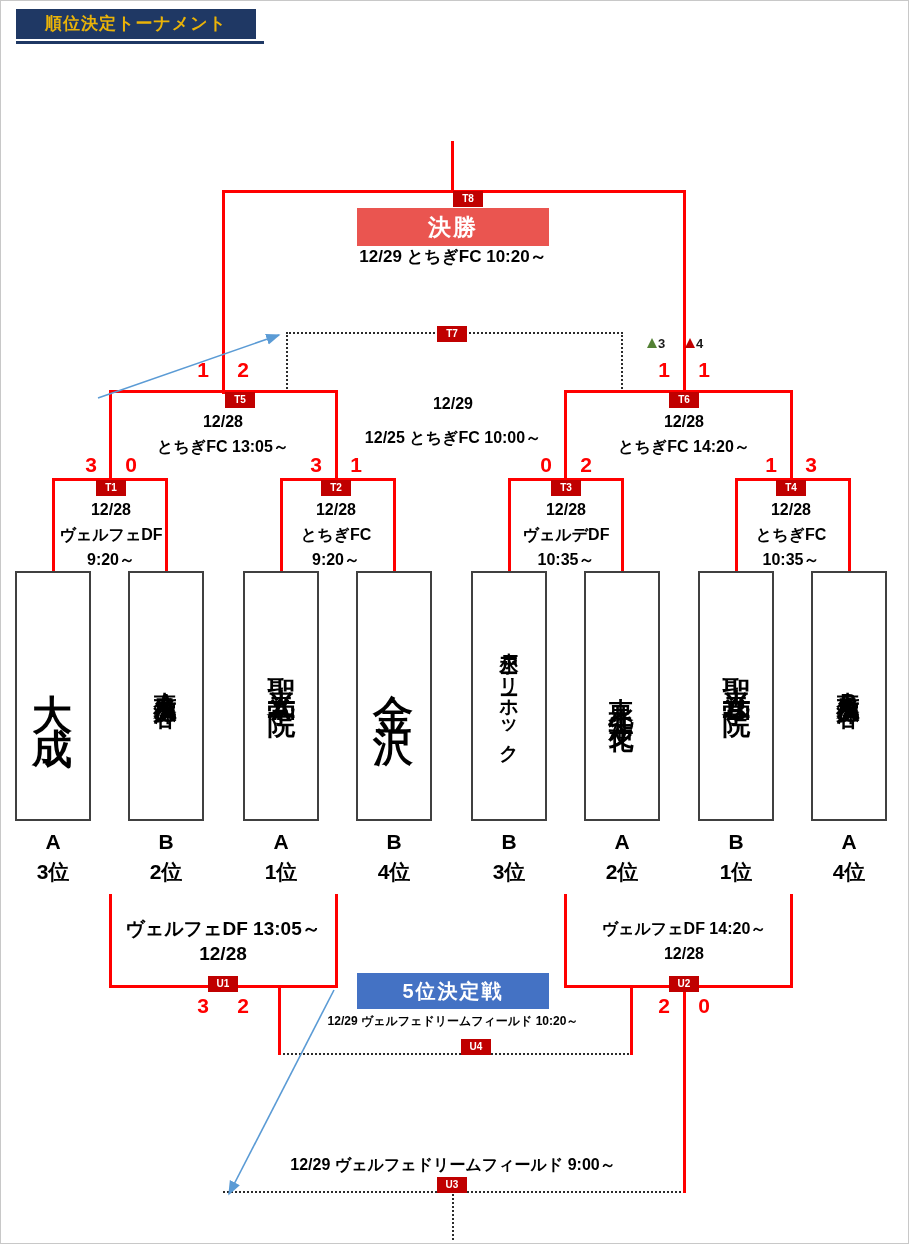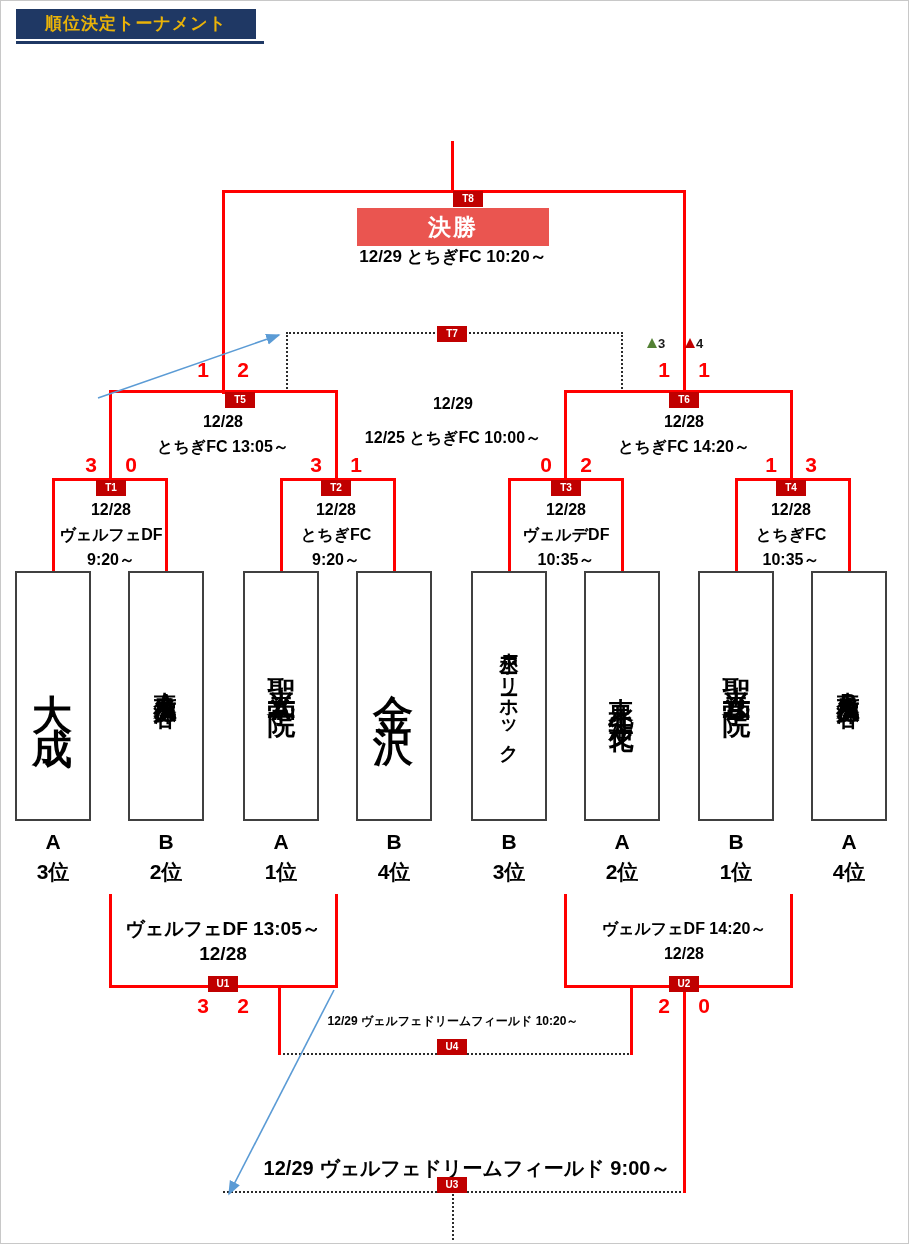--- a/index.html
+++ b/index.html
@@ -251,19 +251,20 @@
   <div class="score" style="left:227px;top:993px">2</div>
 
   <div class="mtext" style="left:583px;top:915px;width:200px;font-size:16px">
     <div>ヴェルフェDF 14:20～</div>
     <div>12/28</div>
   </div>
   <div class="tag" style="left:668px;top:975px">U2</div>
   <div class="score" style="left:648px;top:993px">2</div>
   <div class="score" style="left:688px;top:993px">0</div>
 
+  <div class="bigbox blue" style="left:356px;top:972px;height:36px;font-size:20px">5位決定戦</div>
   <div class="mtext" style="left:222px;top:1012px;width:460px;font-size:12px">12/29 ヴェルフェドリームフィールド 10:20～</div>
-  <div class="tag" style="left:436px;top:1038px">U4</div>
-
-  <div class="mtext" style="left:236px;top:1154px;width:460px;font-size:20px">12/29 ヴェルフェドリームフィールド 9:00～</div>
+  <div class="tag" style="left:460px;top:1038px">U4</div>
+
+  <div class="mtext" style="left:222px;top:1154px;width:460px;font-size:16px">12/29 ヴェルフェドリームフィールド 9:00～</div>
   <div class="tag" style="left:436px;top:1176px">U3</div>
 
 </div>
 
 </body></html>

